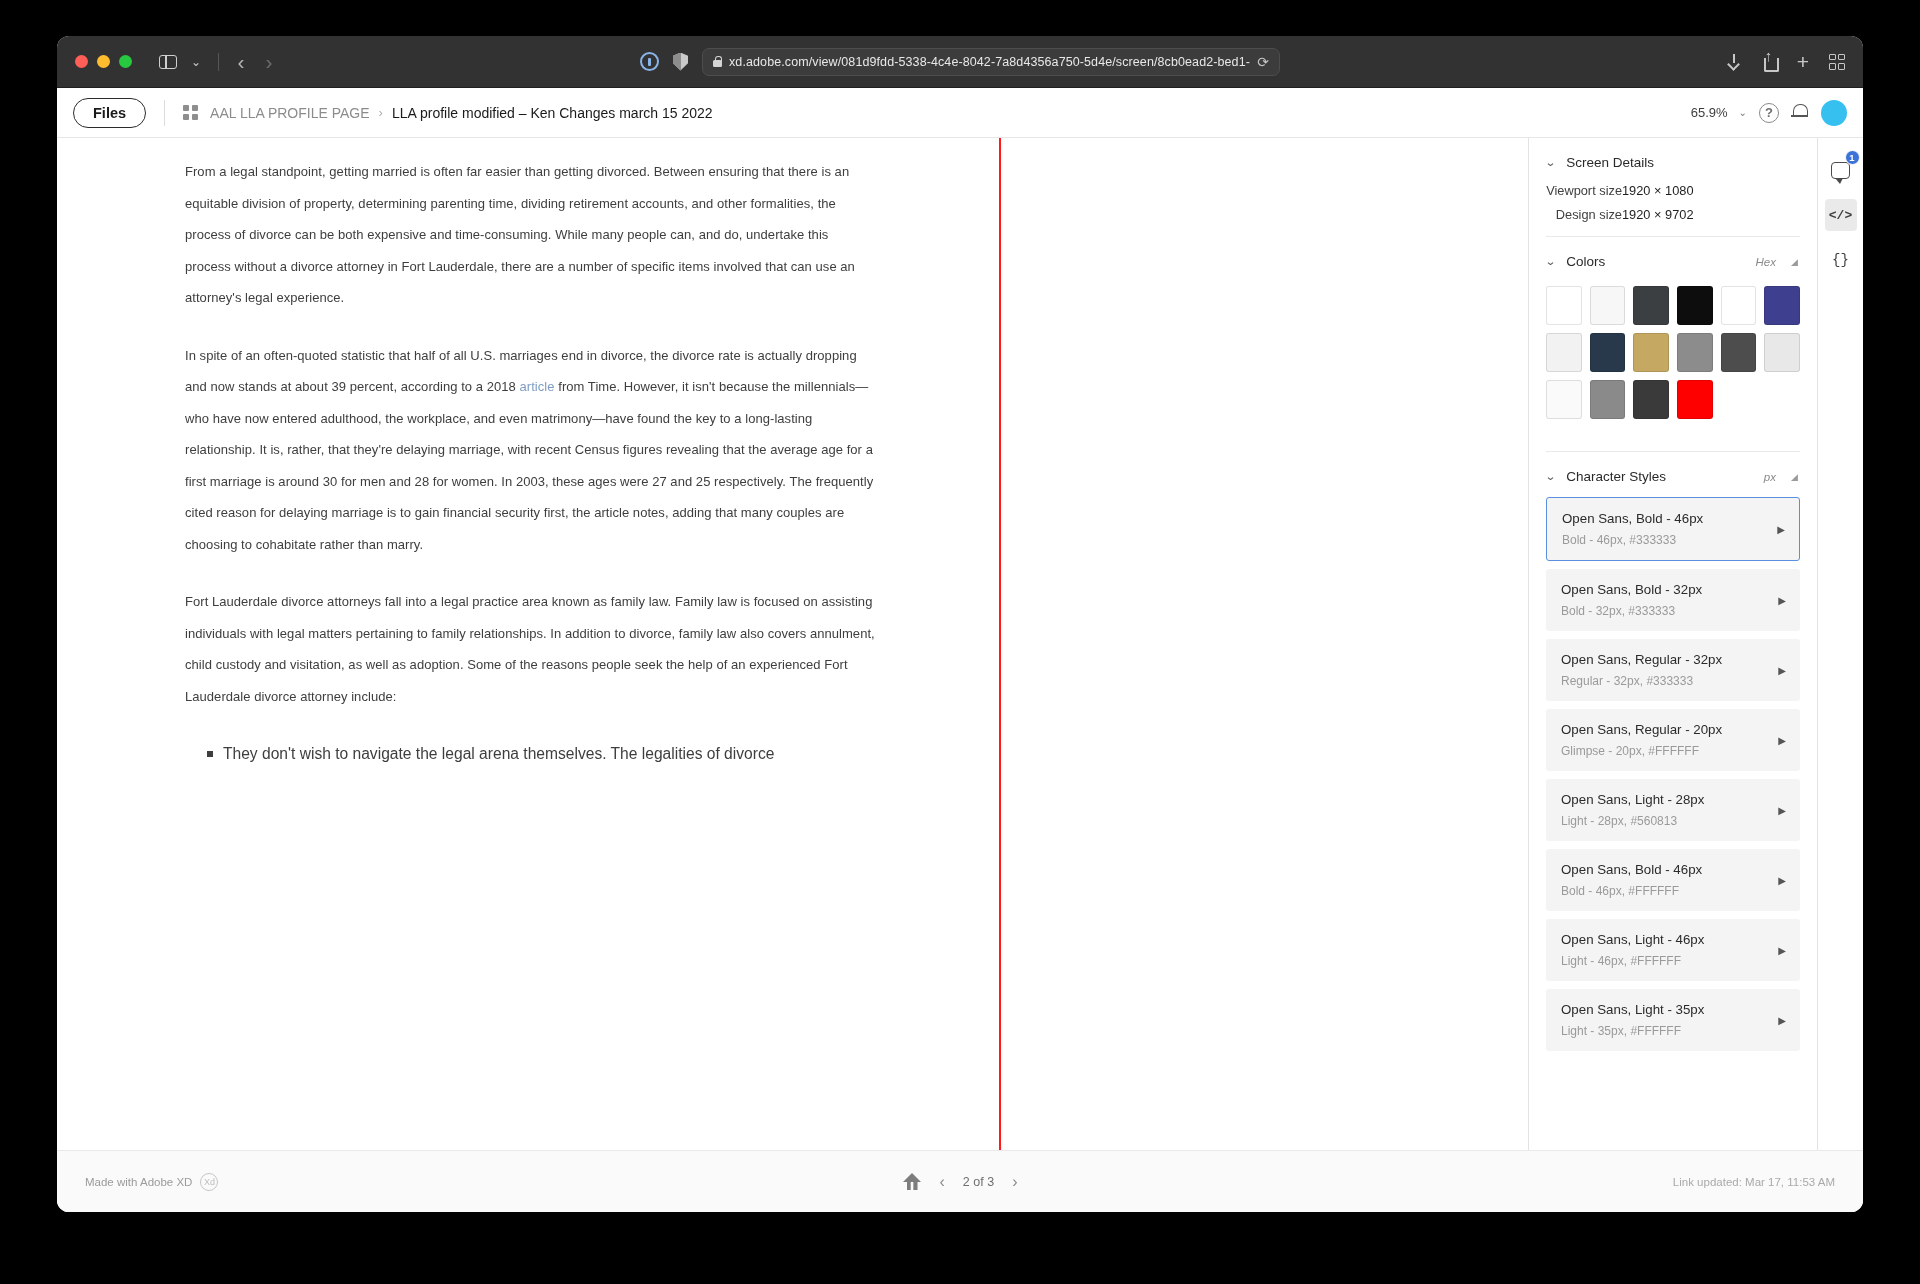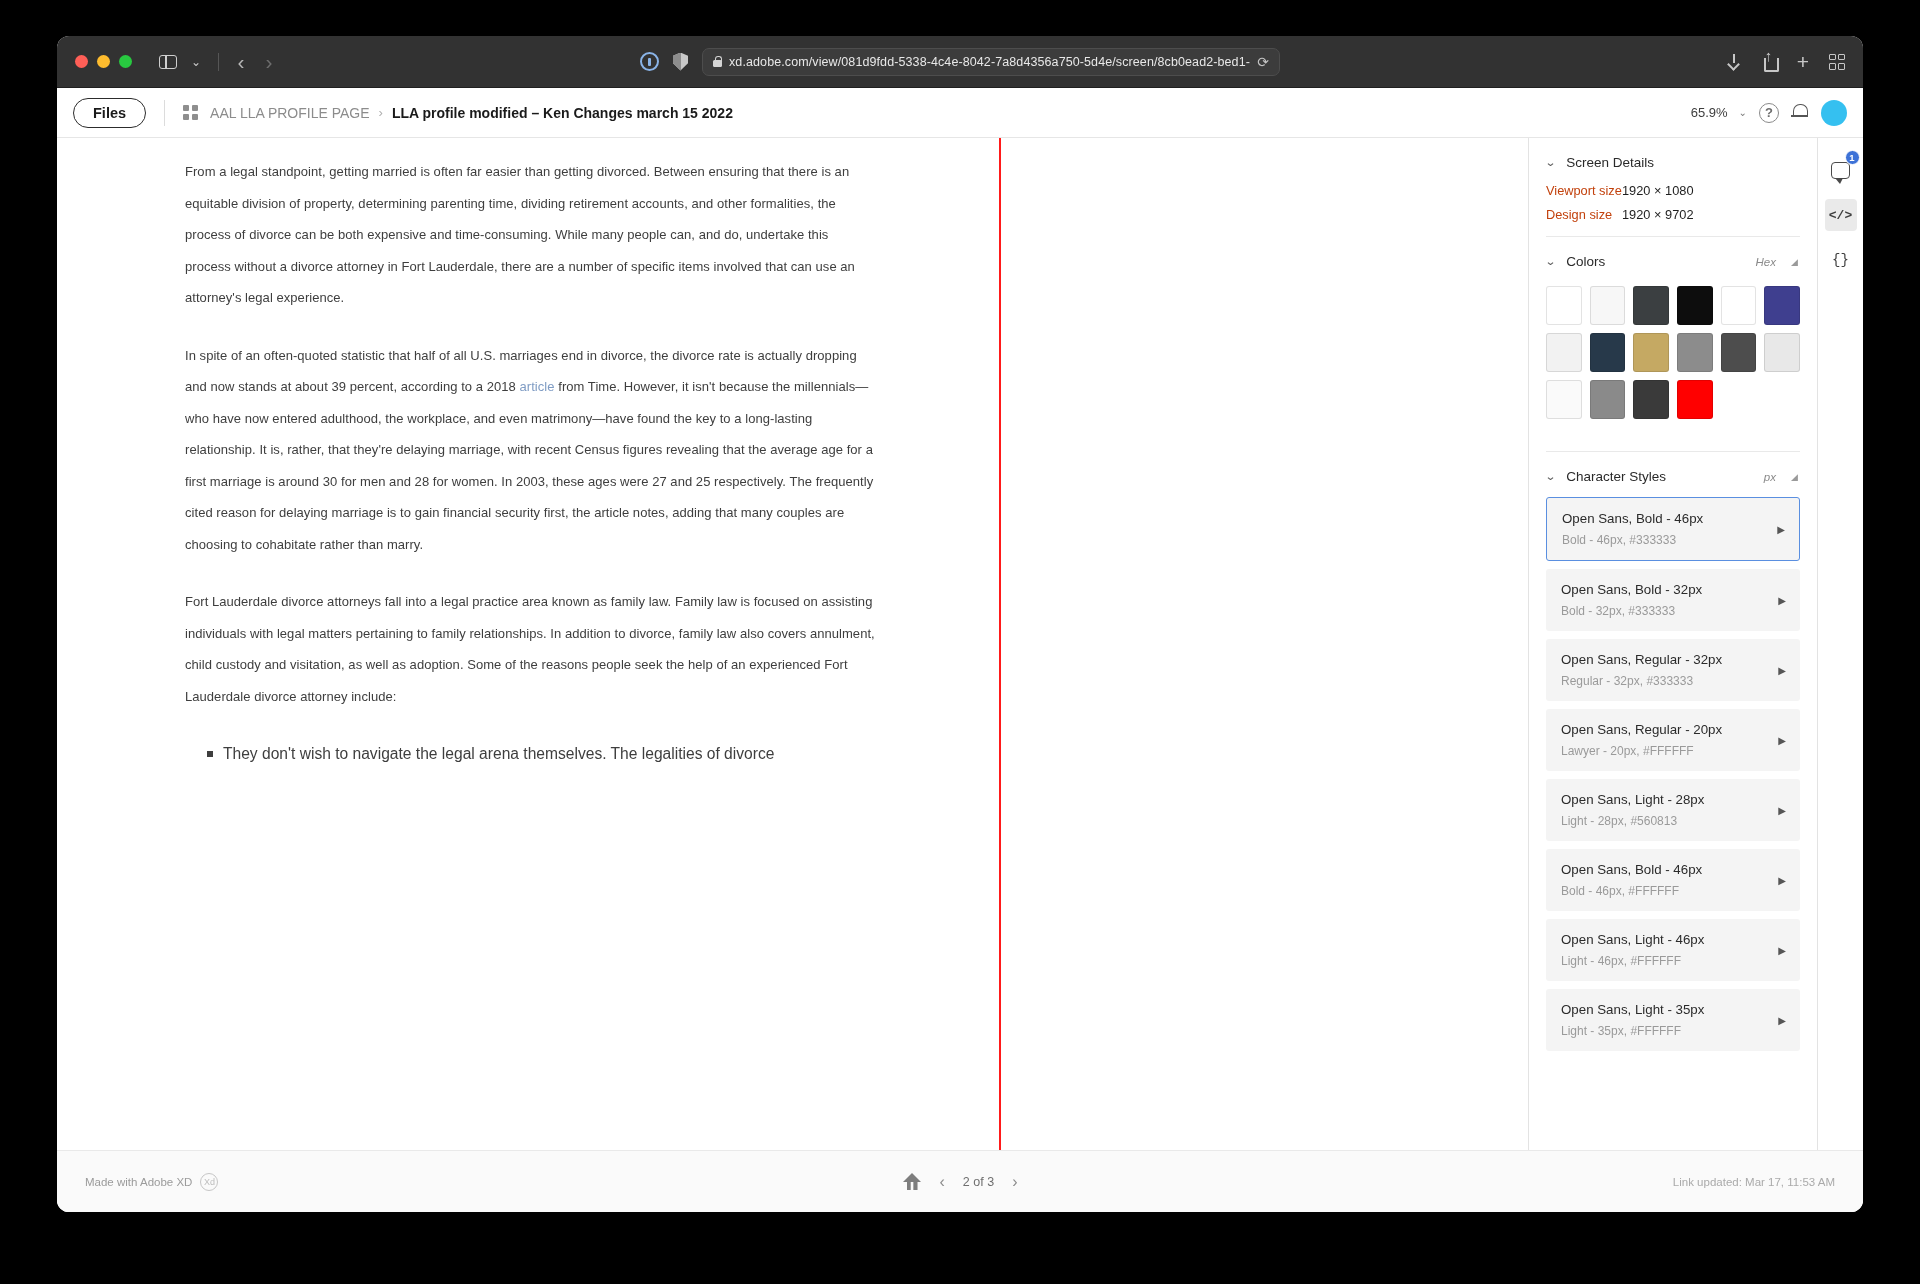--- a/index.html
+++ b/index.html
@@ -183,21 +183,21 @@
     display: grid; grid-template-columns: 1fr 1fr; grid-template-rows: 1fr 1fr; gap: 2.5px;
     margin-right: 12px;
   }
   .proj-grid-icon span { background: #8e8e8e; border-radius: 1px; }
   .breadcrumb {
     display: flex; align-items: center; gap: 9px;
     font-size: 14px;
   }
   .bc-parent { color: #8c8c8c; }
   .bc-sep { color: #b0b0b0; font-size: 13px; }
-  .bc-current { color: #1a1a1a; font-weight: 700; }
+  .bc-current { color: #1a1a1a; font-weight: 400; }
 
   .tb-right {
     margin-left: auto;
     display: flex; align-items: center; gap: 12px; text-align: right;
   }
   .zoom-select {
     display: flex; align-items: center; gap: 11px;
     font-size: 13px; color: #3d3d3d;
     cursor: pointer;
   }
@@ -317,21 +317,21 @@
   .unit-chev {
     position: absolute; right: 2px; top: 20px;
     font-size: 9px; color: #9a9a9a;
   }
 
   .detail-row {
     display: flex;
     font-size: 12.8px;
     margin-bottom: 9px;
   }
-  .detail-label { width: 76px; color: #c2410c; }
+  .detail-label { width: 76px; color: #404040; text-align: right; }
   .detail-value { color: #1f1f1f; font-weight: 500; }
 
   .panel-divider { height: 1px; background: #e9e9e9; margin: 14px 0 0 0; }
 
   .swatch-grid {
     display: grid;
     grid-template-columns: repeat(6, 1fr);
     gap: 8px;
     padding: 4px 0 18px 0;
   }
@@ -635,21 +635,21 @@
                   <div class="cs-sub">Bold - 32px, #333333</div>
                   <span class="cs-arrow">▶</span>
                 </div>
                 <div class="cs-item">
                   <div class="cs-title">Open Sans, Regular - 32px</div>
                   <div class="cs-sub">Regular - 32px, #333333</div>
                   <span class="cs-arrow">▶</span>
                 </div>
                 <div class="cs-item">
                   <div class="cs-title">Open Sans, Regular - 20px</div>
-                  <div class="cs-sub">Lawyer - 20px, #FFFFFF</div>
+                  <div class="cs-sub">Glimpse - 20px, #FFFFFF</div>
                   <span class="cs-arrow">▶</span>
                 </div>
                 <div class="cs-item">
                   <div class="cs-title">Open Sans, Light - 28px</div>
                   <div class="cs-sub">Light - 28px, #560813</div>
                   <span class="cs-arrow">▶</span>
                 </div>
                 <div class="cs-item">
                   <div class="cs-title">Open Sans, Bold - 46px</div>
                   <div class="cs-sub">Bold - 46px, #FFFFFF</div>

